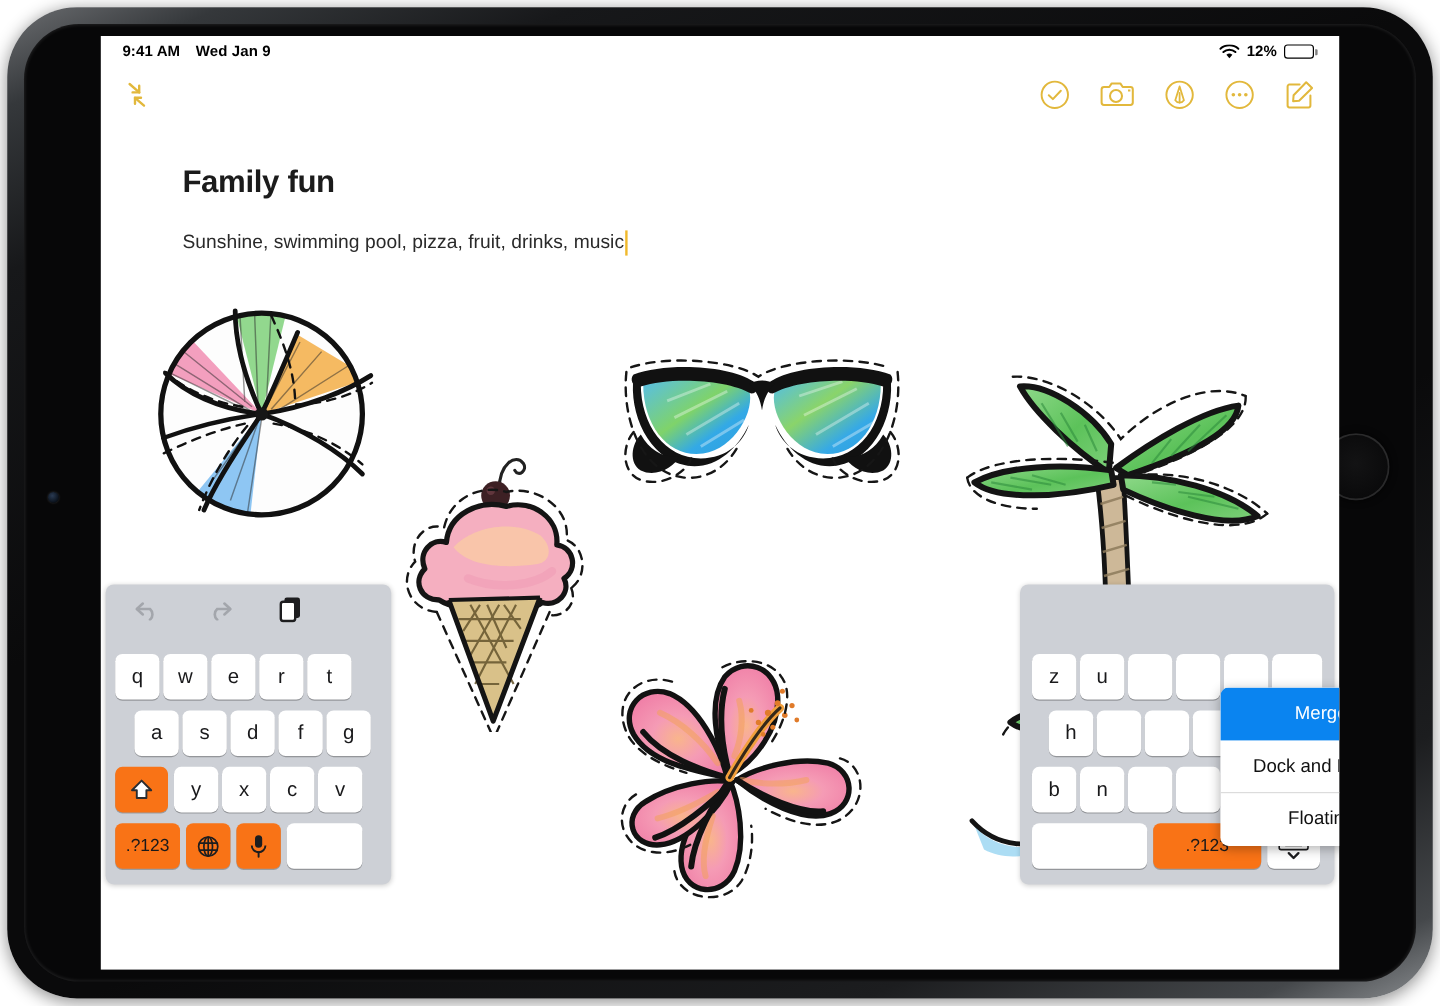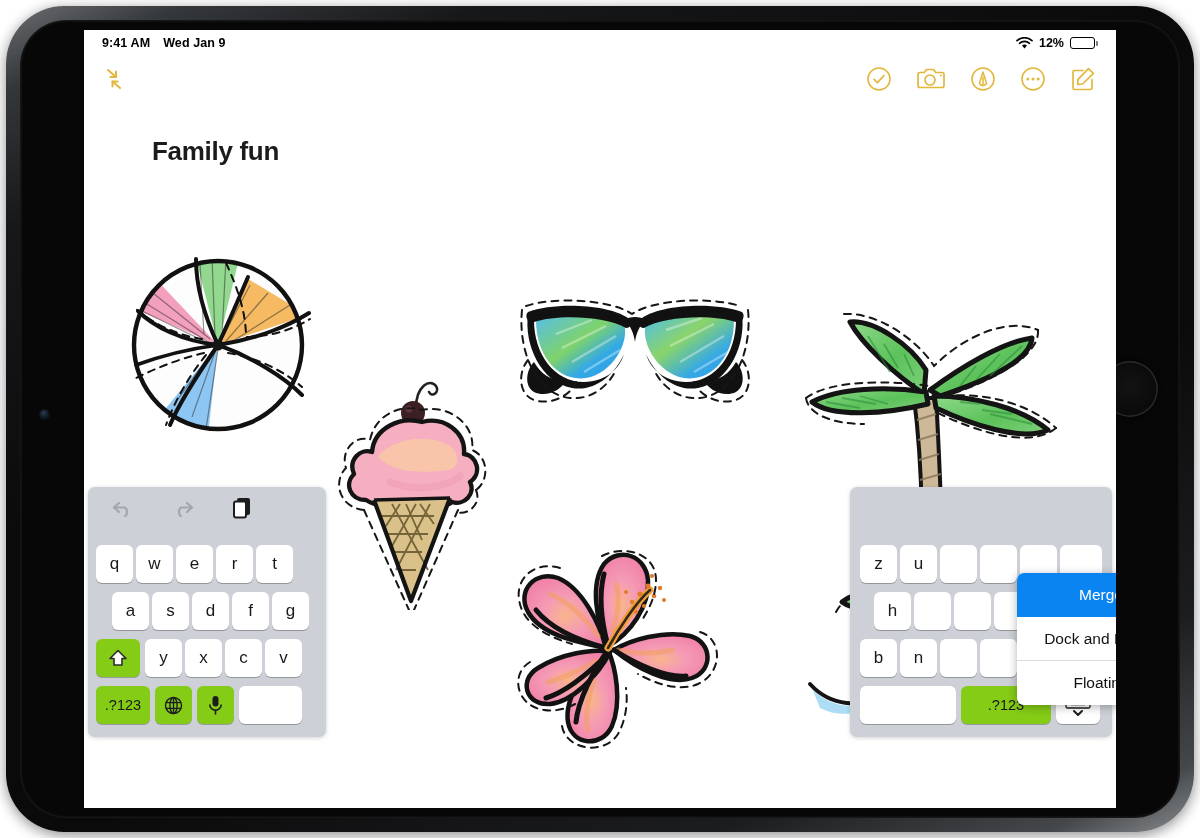--- a/index.html
+++ b/index.html
@@ -102,21 +102,21 @@
   .kb-toolbar.left { justify-content:flex-start; gap:38px; padding-left:24px; }
   .kb-toolbar.right { justify-content:flex-end; gap:22px; padding-right:22px; }
 
   .key {
     position:absolute; background:#ffffff; border-radius:6px;
     box-shadow:0 1px 0 rgba(0,0,0,.28);
     display:flex; align-items:center; justify-content:center;
     font-size:17px; color:#19191b; cursor:pointer;
     font-family:"Liberation Sans", sans-serif;
   }
-  .key.dark { background:#84cc16; box-shadow:0 1px 0 rgba(0,0,0,.25); }
+  .key.dark { background:#f97316; box-shadow:0 1px 0 rgba(0,0,0,.25); }
   .key.num { font-size:14.5px; }
 
   
   .popup {
     position:absolute; left:933px; top:543px; width:168px;
     background:#ffffff; border-radius:7px; overflow:hidden;
     box-shadow:0 2px 10px rgba(0,0,0,.30);
     z-index:30;
   }
   .popup-item {
@@ -208,20 +208,24 @@
               <path d="M22 13.5 v8.5 a1.5 1.5 0 0 1 -1.5 1.5 h-16 a1.5 1.5 0 0 1 -1.5 -1.5 v-16 a1.5 1.5 0 0 1 1.5 -1.5 h8.5"></path>
               <path d="M18.5 2.6 L23.4 7.3 L12.6 18 L7.6 18.4 L8 13.4 Z"></path>
             </g>
           </svg>
         </span>
       </div>
     </div>
 
     <div class="note">
       <div class="note-title">Family fun</div>
+      <div class="note-body">
+        <span>Sunshine, swimming pool, pizza, fruit, drinks, music</span>
+          <span class="caret"></span>
+      </div>
 
       <div class="sticker" style="left:38px; top:147px;">
         <svg width="194" height="184" viewBox="0 0 194 184">
           <defs>
             <clipPath id="ballclip">
                 <circle cx="96" cy="92" r="84"></circle>
               </clipPath>
           </defs>
           <g clip-path="url(#ballclip)">
             <circle cx="96" cy="92" r="84" fill="#fdfdfd"></circle>

